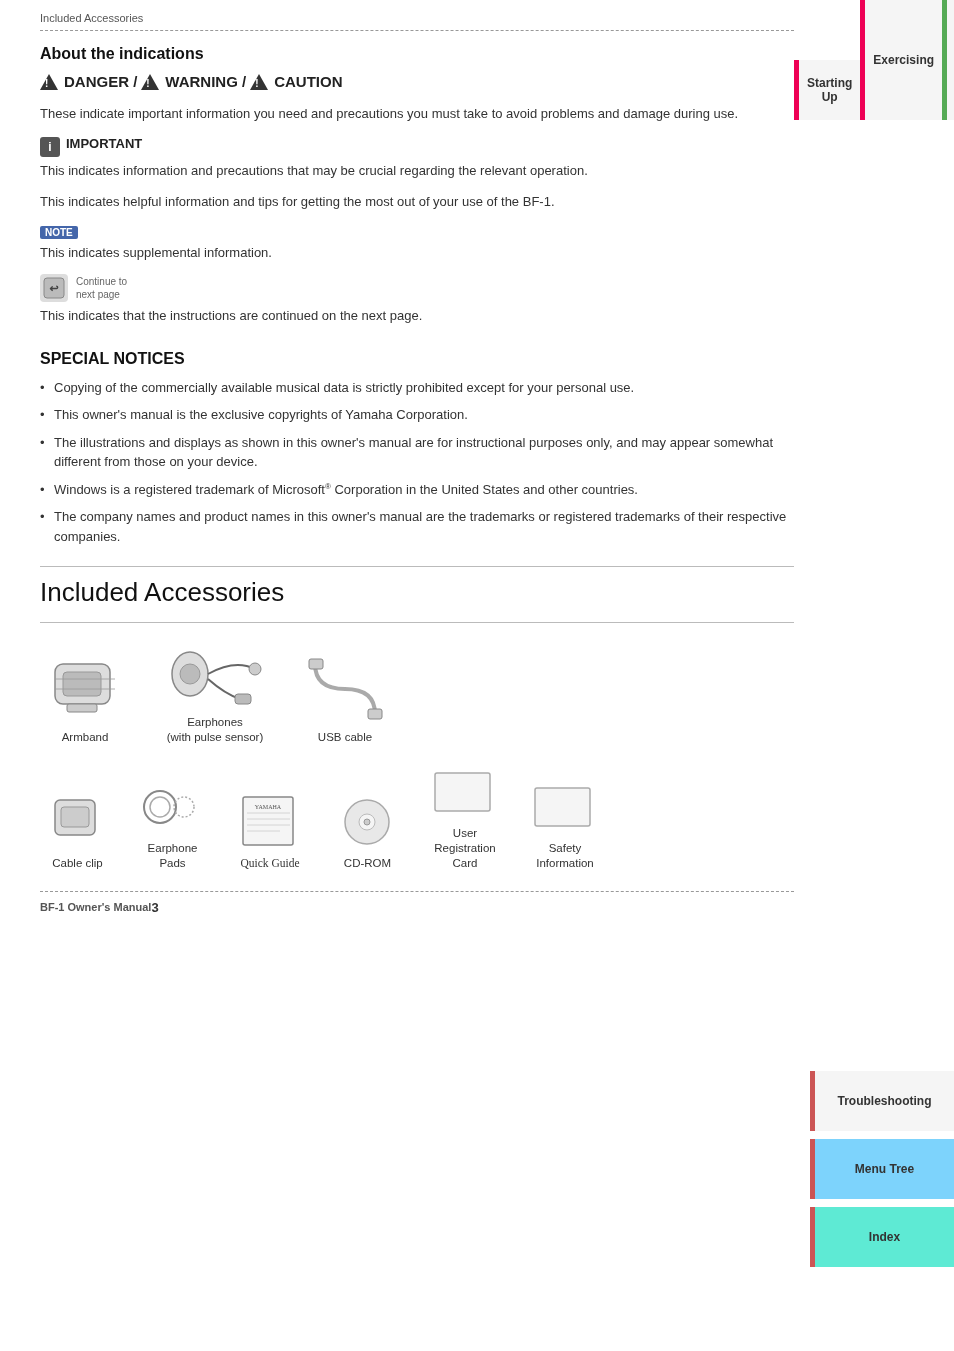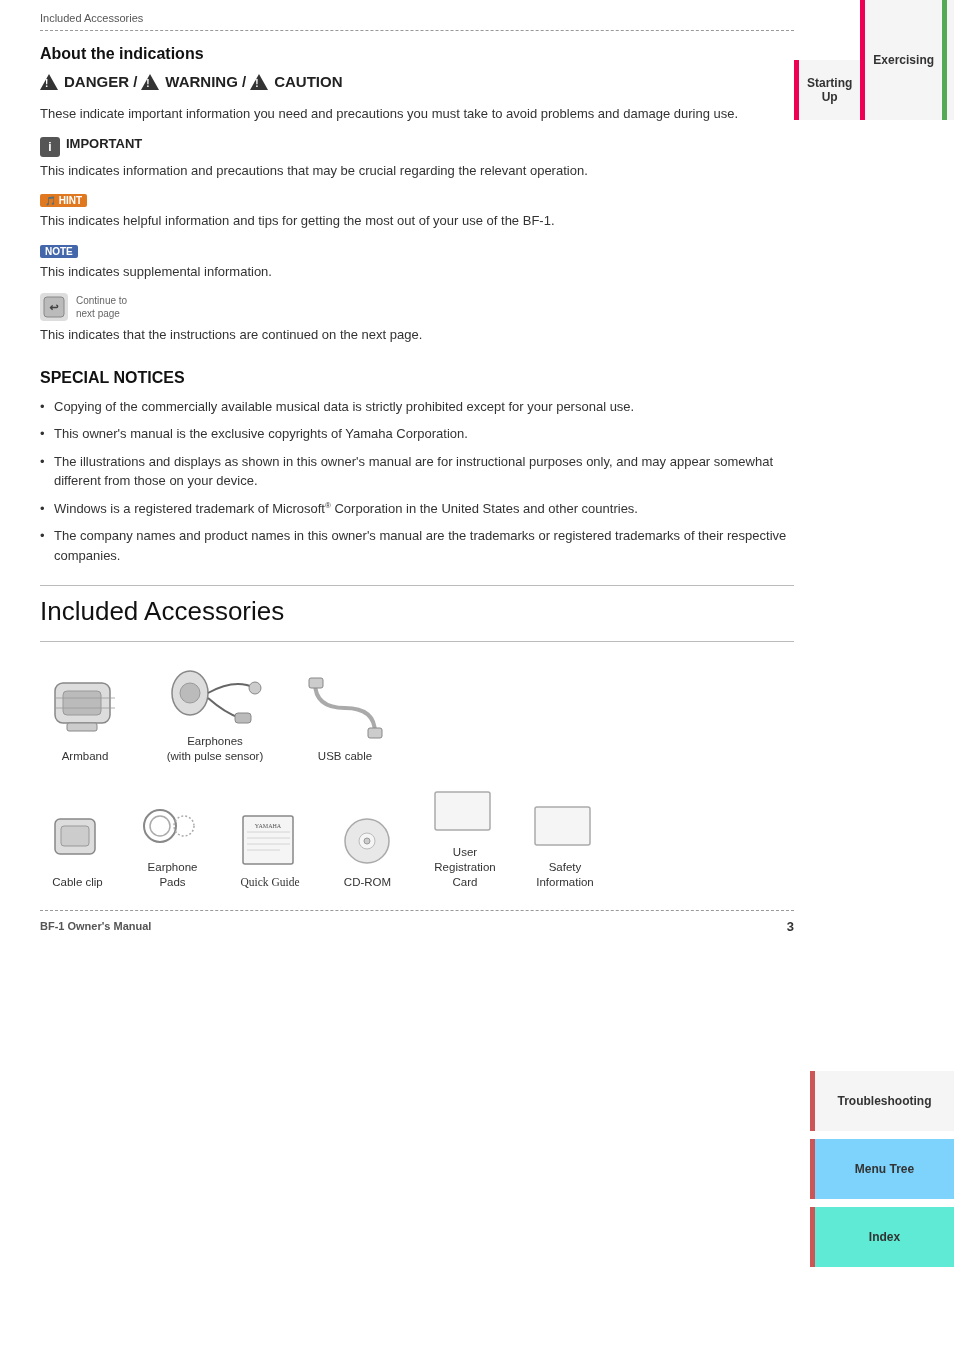--- a/index.html
+++ b/index.html
@@ -267,21 +267,20 @@
     .accessory-label {
       font-size: 11.5px;
       text-align: center;
       color: #333;
       line-height: 1.3;
     }
 
     .footer-area {
       margin-top: 20px;
       display: flex;
-      justify-content: space-between;
       align-items: center;
       border-top: 1px dashed #999;
       padding-top: 8px;
       padding-bottom: 8px;
     }
 
     .footer-label {
       font-size: 11px;
       font-weight: bold;
       color: #555;
@@ -332,23 +331,20 @@
       <span>CAUTION</span>
     </div>
     <p class="body-text">These indicate important information you need and precautions you must take to avoid problems and damage during use.</p>
 
     <div class="important-box">
       <div class="important-icon">i</div>
       <span class="important-label">IMPORTANT</span>
     </div>
     <p class="body-text">This indicates information and precautions that may be crucial regarding the relevant operation.</p>
 
-    <div>
-      <span class="hint-badge">HINT</span>
-    </div>
     <p class="body-text">This indicates helpful information and tips for getting the most out of your use of the BF-1.</p>
 
     <div>
       <span class="note-badge">NOTE</span>
     </div>
     <p class="body-text">This indicates supplemental information.</p>
 
     <div class="continue-box">
       <div class="continue-icon">
         <svg width="22" height="22" viewBox="0 0 22 22">

